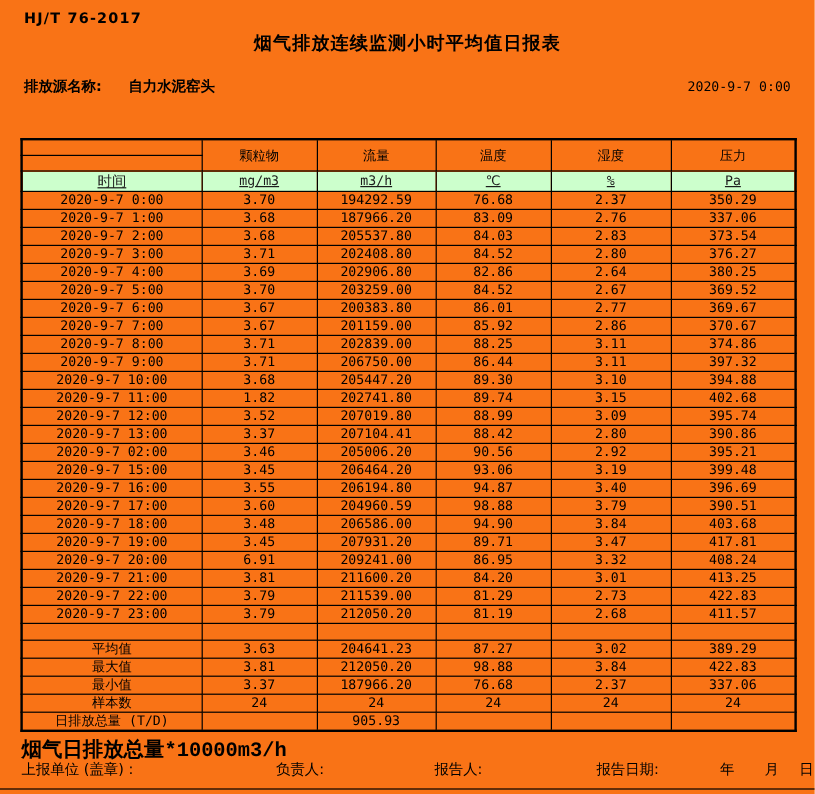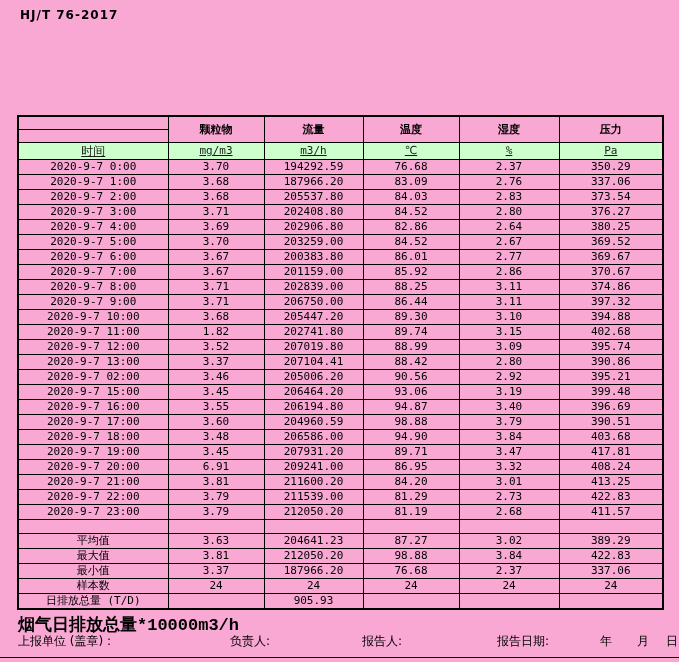--- a/index.html
+++ b/index.html
@@ -1,20 +1,20 @@
 <!DOCTYPE html>
 <html><head>
 <meta charset="utf-8">
 <style>
   html,body { margin:0; padding:0; background:#fff; }
   .doc {
     position: relative;
     width: 679px;
     height: 662px;
-    background: #f9a8d4;
+    background: #f97316;
     color: #000;
     font-family: "DejaVu Sans", sans-serif;
     overflow: hidden;
   }
   .std-code {
     position: absolute; left: 20px; top: 8px;
     font-size: 12px; font-weight: bold; letter-spacing: 1px;
   }
   .title {
     position: absolute; top: 27px; left: 0; width: 100%;
@@ -39,21 +39,21 @@
     border: 1px solid #000;
     text-align: center;
     padding: 0;
     white-space: nowrap;
     overflow: hidden;
     font-size: 11px;
     height: 14px;
     line-height: 14px;
     font-family: "DejaVu Sans Mono","DejaVu Sans",monospace;
   }
-  tr.hrow1 td, tr.hrow2 td { height: 12px; line-height: 12px; font-weight: bold; }
+  tr.hrow1 td, tr.hrow2 td { height: 12px; line-height: 12px; }
   td.pname { font-size: 12px; font-family: "DejaVu Sans", sans-serif; }
   tr.unit-row td {
     background: #ccffcc;
     height: 16px; line-height: 16px;
     color: #1c1c1c;
     text-decoration: underline;
   }
   tr.unit-row td.time-head { font-size: 12px; font-family: "DejaVu Sans", sans-serif; }
   tr.spacer-row td { height: 13px; }
   td.label-cell { font-family: "DejaVu Sans", sans-serif; }
@@ -74,21 +74,29 @@
     position: absolute; left: 0; top: 657px; width: 679px;
     border-top: 1px solid #000; height: 0;
   }
 </style>
 </head>
 <body>
 
 <div class="doc">
 
   <div class="std-code">HJ/T  76-2017</div>
-
+  <div class="title">烟气排放连续监测小时平均值日报表</div>
+
+  <div class="source-row">
+    <div class="source-left">
+      <span>排放源名称:</span>
+      <span class="src-name">自力水泥窑头</span>
+    </div>
+    <div class="report-dt">2020-9-7 0:00</div>
+  </div>
 
   <div class="table-wrap">
     <table class="report">
       <colgroup>
         <col style="width:150px">
           <col style="width:96px">
           <col style="width:99px">
         <col style="width:96px">
           <col style="width:100px">
           <col style="width:104px">

